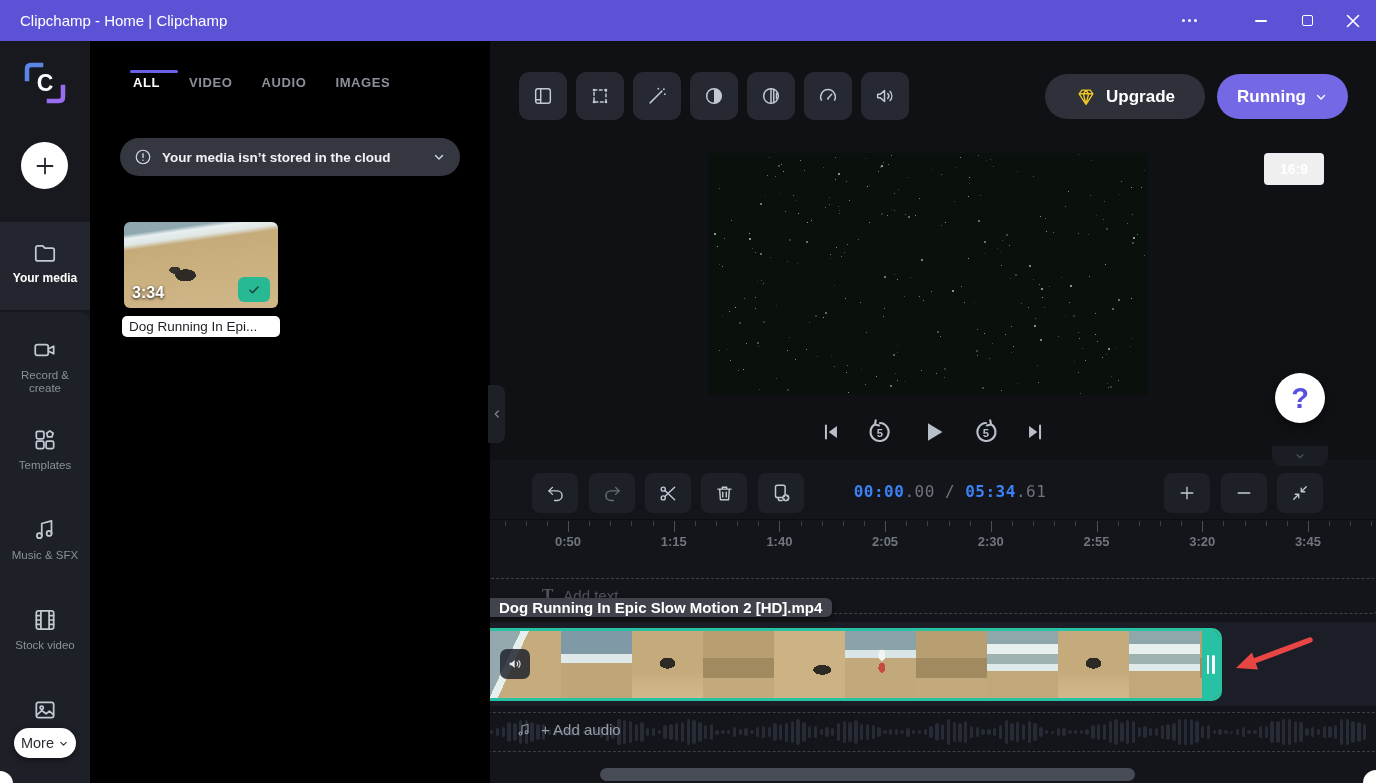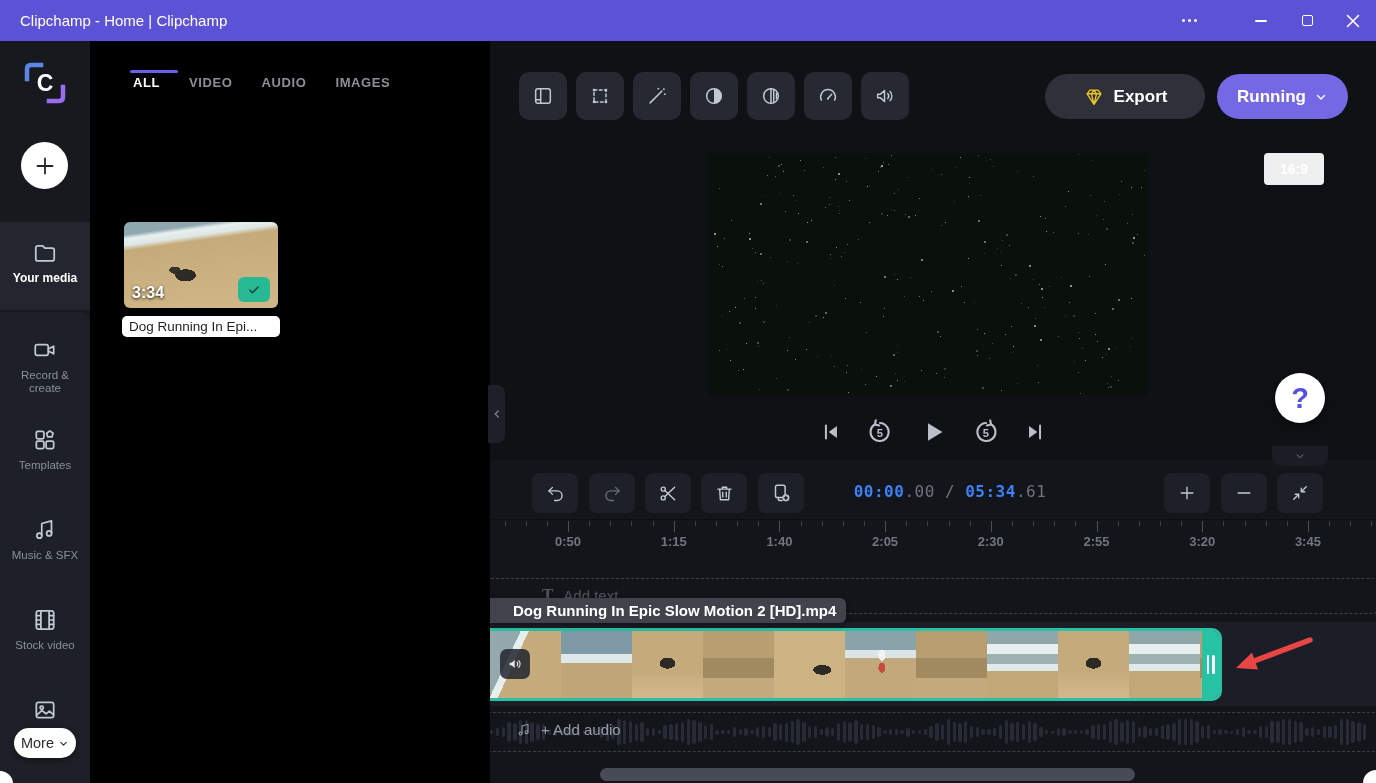--- a/index.html
+++ b/index.html
@@ -86,22 +86,22 @@
   .tc-dim { color:#6e747e; font-weight:normal; }
   .ruler { position:absolute; left:0; top:61px; width:886px; height:42px;text-align:right; }
   .ruler-label { position:absolute; top:13px; transform:translateX(-50%); font-size:13px; font-weight:bold; color:#70767f; }
   .ruler-tick { position:absolute; top:0; width:1px; background:#3a3e47; }
   .ruler-tick.major { height:11px; background:#4a4f59; }
   .ruler-tick.minor { height:5px; }
   .lane { position:absolute; left:0; top:162px; width:886px; height:84px; background:#1b1e26; }
   .text-track { position:absolute; left:-12px; top:118px; width:902px; height:36px; border:1px dashed #3e424c; border-radius:8px; }
   .text-ghost { position:absolute; left:52px; top:125px; display:flex; align-items:center; gap:10px; opacity:.45; color:#9aa0aa; font-size:15px; z-index:1; }
   .text-ghost .tglyph { font-family:"Liberation Serif", serif; font-size:17px; font-weight:bold; }
-  .clip-tooltip { position:absolute; left:0; top:138px; height:25px; background:#40434b; border-radius:0 6px 6px 0; display:flex; align-items:center;
-    padding:0 10px 0 23px; z-index:3; box-shadow:0 2px 6px rgba(0,0,0,.4); }
+  .clip-tooltip { position:absolute; left:0; top:138px; height:19px; background:#40434b; border-radius:0 6px 6px 0; display:flex; align-items:center;
+    padding:0 10px 0 9px; z-index:3; box-shadow:0 2px 6px rgba(0,0,0,.4); }
   .clip-tooltip span { font-size:15px; font-weight:bold; color:#fff; white-space:nowrap; }
   .clip { position:absolute; left:0; top:168px; width:732px; height:73px; border:3px solid #27c2a4; border-radius:0 10px 10px 0; border-left:none; background:#0d0f13; overflow:hidden; cursor:pointer; z-index:2; }
   .filmstrip { position:absolute; left:0; top:0; height:67px; display:flex; }
   .tile { width:71px; height:67px; flex:none; }
   .t2 { background:linear-gradient(180deg,#7f9aa6 0 35%,#dfe9e9 35% 48%,#bfa678 48% 100%); }
   .t3 { background:radial-gradient(ellipse 13px 9px at 50% 48%, #2d2a25 60%, rgba(0,0,0,0) 61%), linear-gradient(180deg,#c5ab7c 0 60%,#d2b88c 100%); }
   .t4 { background:linear-gradient(115deg,#93a9ad 0 30%,#e6eeee 30% 38%,#c6ac7d 38% 100%); }
   .t5 { background:radial-gradient(ellipse 5px 8px at 52% 36%, #f3f4f2 70%, rgba(0,0,0,0) 71%), radial-gradient(ellipse 5px 7px at 52% 55%, #c84b42 70%, rgba(0,0,0,0) 71%), linear-gradient(180deg,#8aa3ab 0 28%,#d9e5e6 28% 40%,#c2a97b 40% 100%); }
   .t6 { background:linear-gradient(180deg,#b89f72 0 40%,#a28a60 40% 70%,#c2aa7c 70% 100%); }
   .t7 { background:linear-gradient(180deg,#8fa6aa 0 20%,#e8efef 20% 34%,#9fb2b2 34% 50%,#e1eaea 50% 60%,#c0a878 60% 100%); }
@@ -234,20 +234,31 @@
 
   <div class="media-panel">
     <div class="tab-indicator"></div>
     <div class="tabs">
       <button class="tab active">ALL</button>
       <button class="tab">VIDEO</button>
       <button class="tab">AUDIO</button>
       <button class="tab">IMAGES</button>
     </div>
 
+    <div class="notice">
+      <svg width="18" height="18" viewBox="0 0 24 24">
+          <circle cx="12" cy="12" r="9" stroke="#d3d7de" stroke-width="1.6" fill="none"></circle>
+          <path d="M12 7.5v5" stroke="#d3d7de" stroke-width="1.8" stroke-linecap="round"></path>
+          <circle cx="12" cy="16.2" r="1" fill="#d3d7de"></circle>
+        </svg>
+      <span class="notice-txt">Your media isn’t stored in the cloud</span>
+      <svg width="14" height="14" viewBox="0 0 24 24">
+          <path d="M6 9.5l6 6 6-6" stroke="#d3d7de" stroke-width="2.4" fill="none" stroke-linecap="round" stroke-linejoin="round"></path>
+        </svg>
+    </div>
 
     <div class="media-card">
       <span class="duration">3:34</span>
       <span class="check-badge">
         <svg width="16" height="14" viewBox="0 0 24 24">
             <path d="M5 12.5l4.3 4.2L19 7" stroke="#17453a" stroke-width="2.6" fill="none" stroke-linecap="round" stroke-linejoin="round"></path>
           </svg>
       </span>
     </div>
     <div class="media-name">
@@ -310,21 +321,21 @@
             <path d="M4 10v4h3l4.5 4V6L7 10H4z"></path>
             <path d="M15 9.2a4.3 4.3 0 0 1 0 5.6M17.6 7a7.8 7.8 0 0 1 0 10"></path>
           </svg>
       </button>
     </div>
 
     <button class="upgrade-btn">
       <svg width="22" height="22" viewBox="0 0 24 24">
           <path d="M7.5 4.5h9l3 4L12 20 4.5 8.5z M4.5 8.5h15 M12 4.5L9.2 8.5 12 20l2.8-11.5z" stroke="#edc526" stroke-width="1.5" fill="none" stroke-linejoin="round"></path>
         </svg>
-      <span>Export</span>
+      <span>Upgrade</span>
     </button>
     <button class="export-btn">
       <span>Running</span>
       <svg width="14" height="14" viewBox="0 0 24 24">
           <path d="M6 9.5l6 6 6-6" stroke="#fff" stroke-width="2.4" fill="none" stroke-linecap="round" stroke-linejoin="round"></path>
         </svg>
     </button>
 
     <div class="video-frame" id="star-field">
         <i class="star" style="left: 227.7px; top: 219.6px; width: 1px; height: 1px; opacity: 0.69;"></i>

